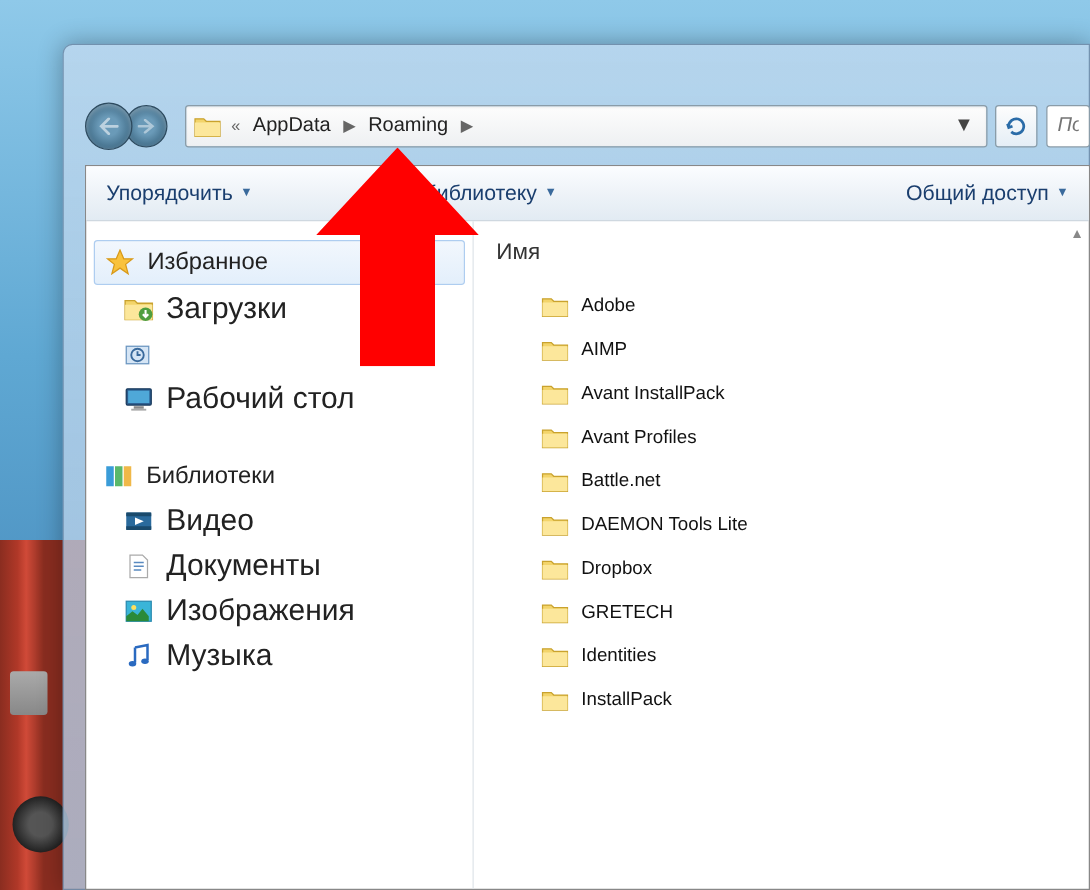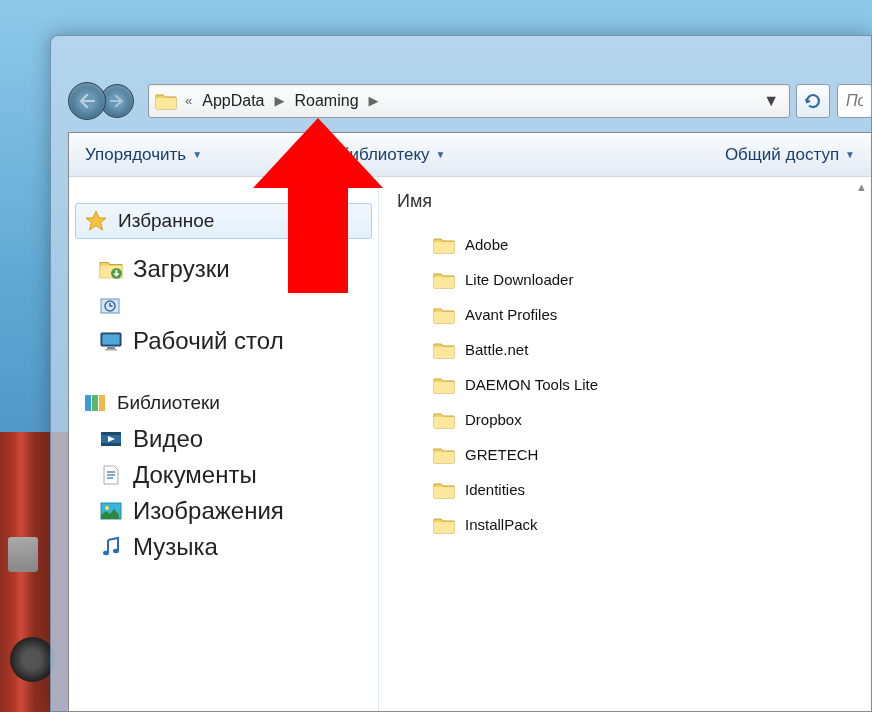--- a/index.html
+++ b/index.html
@@ -163,21 +163,21 @@
       padding: 0 10px 0 30px;
       font-size: 24px;
       color: #222;
       gap: 10px;
     }
     .side-item.hdr { padding-left: 14px; font-size: 19px; }
     .side-item.selected {
       background: linear-gradient(180deg, #f2f7fd 0%, #e3effb 100%);
       border: 1px solid #aecdf0;
       border-radius: 3px;
-      margin: 12px 6px;
+      margin: 1px 6px;
       padding-left: 8px;
     }
     .side-icon { width: 24px; height: 22px; flex-shrink: 0; }
     .file-list { flex: 1; padding: 10px 0 0 14px; overflow: hidden; }
     .col-header {
       font-size: 18px;
       color: #333;
       padding: 4px 0 14px 4px;
       border-bottom: 1px solid transparent;
     }
@@ -379,21 +379,30 @@
             </span>
             <span>Adobe</span>
           </div>
           <div class="file-row">
             <span class="folder-icon-sm">
               <svg width="22" height="20" viewBox="0 0 22 18">
                 <path d="M1 3 h7 l2 2 h11 v12 h-20 z" fill="#f3d46a" stroke="#c9a22e"></path>
                 <path d="M1 6 h20 v11 h-20 z" fill="#fce79b"></path>
               </svg>
             </span>
-            <span>Lite Downloader</span>
+            <span>AIMP</span>
+          </div>
+          <div class="file-row">
+            <span class="folder-icon-sm">
+              <svg width="22" height="20" viewBox="0 0 22 18">
+                <path d="M1 3 h7 l2 2 h11 v12 h-20 z" fill="#f3d46a" stroke="#c9a22e"></path>
+                <path d="M1 6 h20 v11 h-20 z" fill="#fce79b"></path>
+              </svg>
+            </span>
+            <span>Avant InstallPack</span>
           </div>
           <div class="file-row">
             <span class="folder-icon-sm">
               <svg width="22" height="20" viewBox="0 0 22 18">
                 <path d="M1 3 h7 l2 2 h11 v12 h-20 z" fill="#f3d46a" stroke="#c9a22e"></path>
                 <path d="M1 6 h20 v11 h-20 z" fill="#fce79b"></path>
               </svg>
             </span>
             <span>Avant Profiles</span>
           </div>

